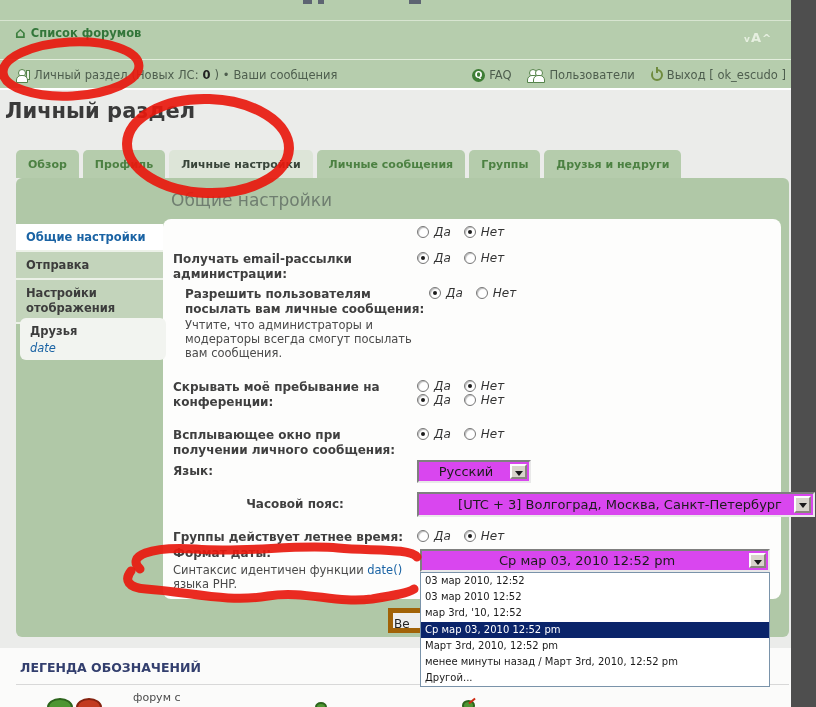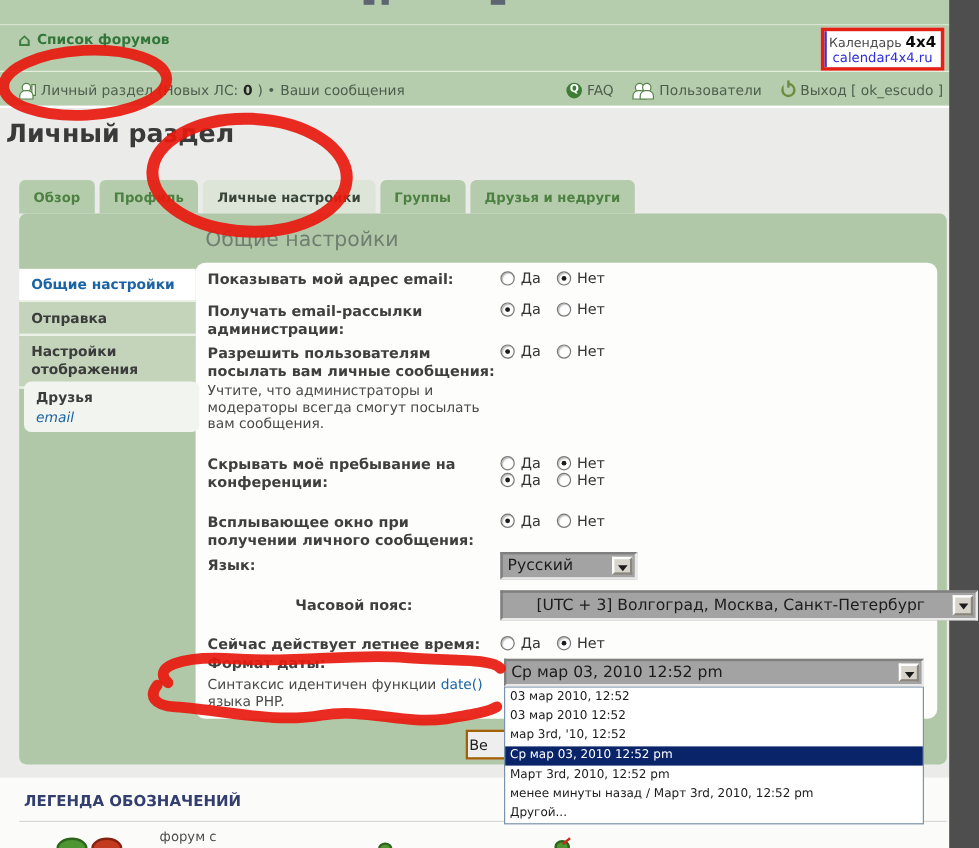--- a/index.html
+++ b/index.html
@@ -72,41 +72,41 @@
   .sb-item.on { background:#ffffff; color:#1a63a4; }
   .friends-box { left:20px; top:318px; width:146px; height:42px; background:#f2f4f0; border-radius:6px; padding:6px 0 0 10px; }
   .friends-title { font-size:11.5px; font-weight:bold; color:#3c3c3c; }
   .friend-link { font-size:11.5px; font-style:italic; color:#1a63a4; margin-top:3px; cursor:pointer; }
 
   
   .frow { left:173px; width:420px; }
   .flabel { width:244px; font-size:12px; font-weight:bold; color:#3f3f3f; line-height:14.5px; }
   .fhint { width:244px; font-size:11.5px; font-weight:normal; color:#4a4a4a; line-height:14px; margin-top:2px; }
   .fhint a { color:#1a63a4; text-decoration:none; cursor:pointer; }
-  .fradios { position:absolute; left:244px; top:-1px; display:flex; align-items:center; gap:5px; white-space:nowrap; }
+  .fradios { position:absolute; left:244px; top:-1px; display:flex; align-items:center; gap:5px; white-space:nowrap;font-style:italic; }
   .radio { width:12px; height:12px; border-radius:50%; background:#fff; border:1px solid #777;
     box-shadow: inset 1px 1px 1px #bbb; display:inline-block; cursor:pointer; position:relative; }
   .radio.on::after { content:''; position:absolute; left:3px; top:3px; width:4px; height:4px; border-radius:50%; background:#1c1c1c; }
   .rlabel { font-size:12px; color:#333; margin-right:8px; }
 
   
-  .combo { background:#a3a3a3; border:2px solid; border-color:#7f7f7f #e9e9e9 #e9e9e9 #7f7f7f;
-    font-size:13px; color:#1c1c1c; white-space:nowrap; overflow:hidden; cursor:pointer; }
+  .combo { background:#d946ef; border:2px solid; border-color:#7f7f7f #e9e9e9 #e9e9e9 #7f7f7f;
+    font-size:13px; color:#1c1c1c; white-space:nowrap; overflow:hidden; cursor:pointer;text-align:center; }
   .combo .val { padding:2px 20px 0 4px; }
   .combo .arrow-btn { position:absolute; right:2px; top:2px; bottom:2px; width:17px; background:#d8d4cb;
     border:2px solid; border-color:#fdfdfd #8a867e #8a867e #fdfdfd; }
   .combo .arrow-btn::after { content:''; position:absolute; left:3px; top:5px; width:0; height:0;
     border:4px solid transparent; border-top:5px solid #1a1a1a; }
 
   .dd-list { left:420px; top:572px; width:350px; background:#fff; border:1px solid #7a93aa; z-index:40; }
   .opt { height:16.2px; line-height:16.2px; font-size:10px; color:#1a1a1a; padding-left:4px;
     white-space:nowrap; overflow:hidden; cursor:pointer; }
   .opt.on { background:#0a246a; color:#fff; }
 
-  .partial-btn { left:388px; top:608px; width:46px; height:25px; background:#eeeeee; border:2px solid #a16207;
+  .partial-btn { left:388px; top:608px; width:46px; height:25px; background:#eeeeee; border:5px solid #a16207;
     font-size:12px; color:#222; padding:4px 0 0 1px; overflow:hidden; white-space:nowrap; cursor:pointer; }
 
   
   .legend-bg { left:0; top:648px; width:791px; height:59px; background:#fbfbfa; }
   .legend-heading { left:20px; top:660px; font-size:12.5px; font-weight:bold; color:#333f6e; }
   .legend-rule { left:16px; top:684px; width:773px; height:1px; background:#d8d8d8; }
   .legend-caption { left:133px; top:691px; font-size:11px; color:#4c4c4c; }
   .licon { border-radius:50%; }
   .licon.green { background:#4d9632; border:2px solid #2c641c; }
   .licon.red { background:#c23a20; border:2px solid #85220f; }
@@ -127,24 +127,20 @@
   <div class="abs sliver" style="left:409px;width:12px;"></div>
   <div class="abs header-topline"></div>
 
   <div class="abs forumlist-link">
     <span class="home-icon">⌂</span>
     <span>Список форумов</span>
   </div>
 
   <div class="abs fontsize-widget"><span class="sm">v</span><span class="md">A</span><span class="lg">^</span></div>
 
-  <div class="abs cal-badge">
-    <div class="l1"><span>Календарь</span> <b>4x4</b></div>
-    <div class="l2">calendar4x4.ru</div>
-  </div>
 
   <div class="abs userbar">
     <div class="userbar-left">
       <span class="person-icon">
           <span class="doc-lines"></span>
         </span>
       <span class="ub-item">Личный раздел</span>
       <span>(Новых ЛС:</span>
       <span class="pm-count">0</span>
       <span>) •</span>
@@ -168,57 +164,57 @@
     </div>
   </div>
 </div>
 
 <div class="abs page-title">Личный раздел</div>
 
 <div class="abs tabs">
   <div class="tab">Обзор</div>
   <div class="tab">Профиль</div>
   <div class="tab on">Личные настройки</div>
+  <div class="tab">Личные сообщения</div>
   <div class="tab">Группы</div>
   <div class="tab">Друзья и недруги</div>
 </div>
 
 <div class="abs green-panel"></div>
 <div class="abs panel-heading">Общие настройки</div>
 <div class="abs white-panel"></div>
 
 <div class="abs sb-item on" style="top:224px;height:26px;line-height:26px;">Общие настройки</div>
 <div class="abs sb-item" style="top:252px;height:26px;line-height:26px;">Отправка сообщений</div>
 <div class="abs sb-item" style="top:280px;height:42px;line-height:15px;padding-top:6px;">Настройки отображения</div>
 <div class="abs friends-box">
   <div class="friends-title">Друзья</div>
-  <div class="friend-link">email</div>
+  <div class="friend-link">date</div>
 </div>
 
 <div class="abs frow" style="top:226px;">
-  <div class="flabel">Показывать мой адрес email:</div>
   <div class="fradios">
     <span class="radio"></span>
       <span class="rlabel">Да</span>
     <span class="radio on"></span>
       <span class="rlabel">Нет</span>
   </div>
 </div>
 
 <div class="abs frow" style="top:252px;">
   <div class="flabel">Получать email-рассылки администрации:</div>
   <div class="fradios">
     <span class="radio on"></span>
       <span class="rlabel">Да</span>
     <span class="radio"></span>
       <span class="rlabel">Нет</span>
   </div>
 </div>
 
-<div class="abs frow" style="top:287px;">
+<div class="abs frow" style="top:287px;margin-left:12px;">
   <div class="flabel">Разрешить пользователям посылать вам личные сообщения:</div>
   <div class="fhint">Учтите, что администраторы и модераторы всегда смогут посылать вам сообщения.</div>
   <div class="fradios">
     <span class="radio on"></span>
       <span class="rlabel">Да</span>
     <span class="radio"></span>
       <span class="rlabel">Нет</span>
   </div>
 </div>
 
@@ -261,21 +257,21 @@
 
 <div class="abs frow" style="top:497px;text-align:center;">
   <div class="flabel">Часовой пояс:</div>
 </div>
 <div class="abs combo tz-combo" style="left:417px;top:492px;width:398px;height:25px;padding-left:24px;">
   <div class="val" style="padding-top:3px;">[UTC + 3] Волгоград, Москва, Санкт-Петербург</div>
   <div class="arrow-btn"></div>
 </div>
 
 <div class="abs frow" style="top:530px;">
-  <div class="flabel">Сейчас действует летнее время:</div>
+  <div class="flabel">Группы действует летнее время:</div>
   <div class="fradios">
     <span class="radio"></span>
       <span class="rlabel">Да</span>
     <span class="radio on"></span>
       <span class="rlabel">Нет</span>
   </div>
 </div>
 
 <div class="abs frow" style="top:546px;">
   <div class="flabel">Формат даты:</div>

